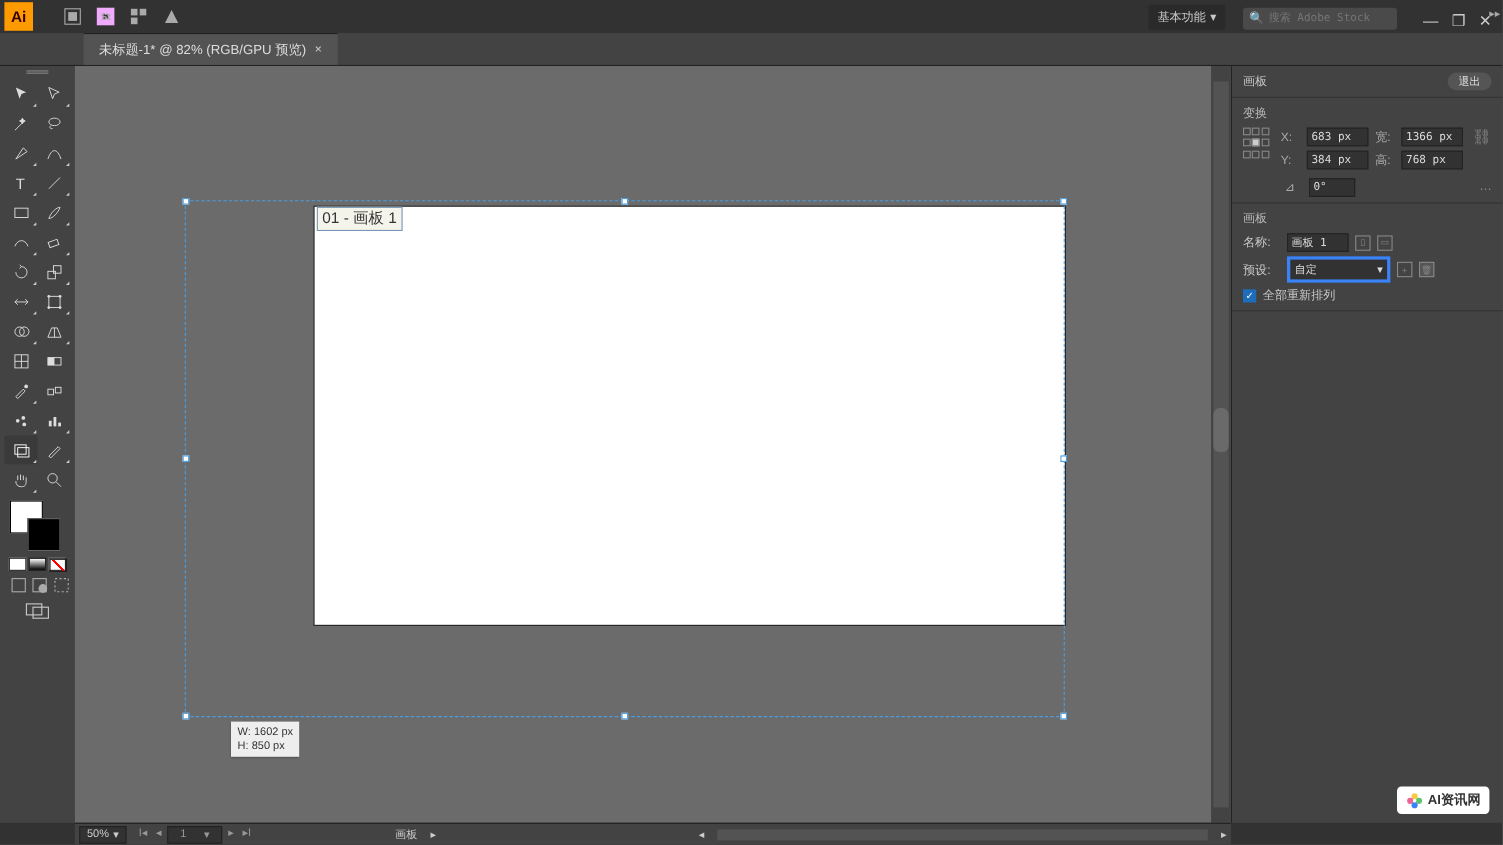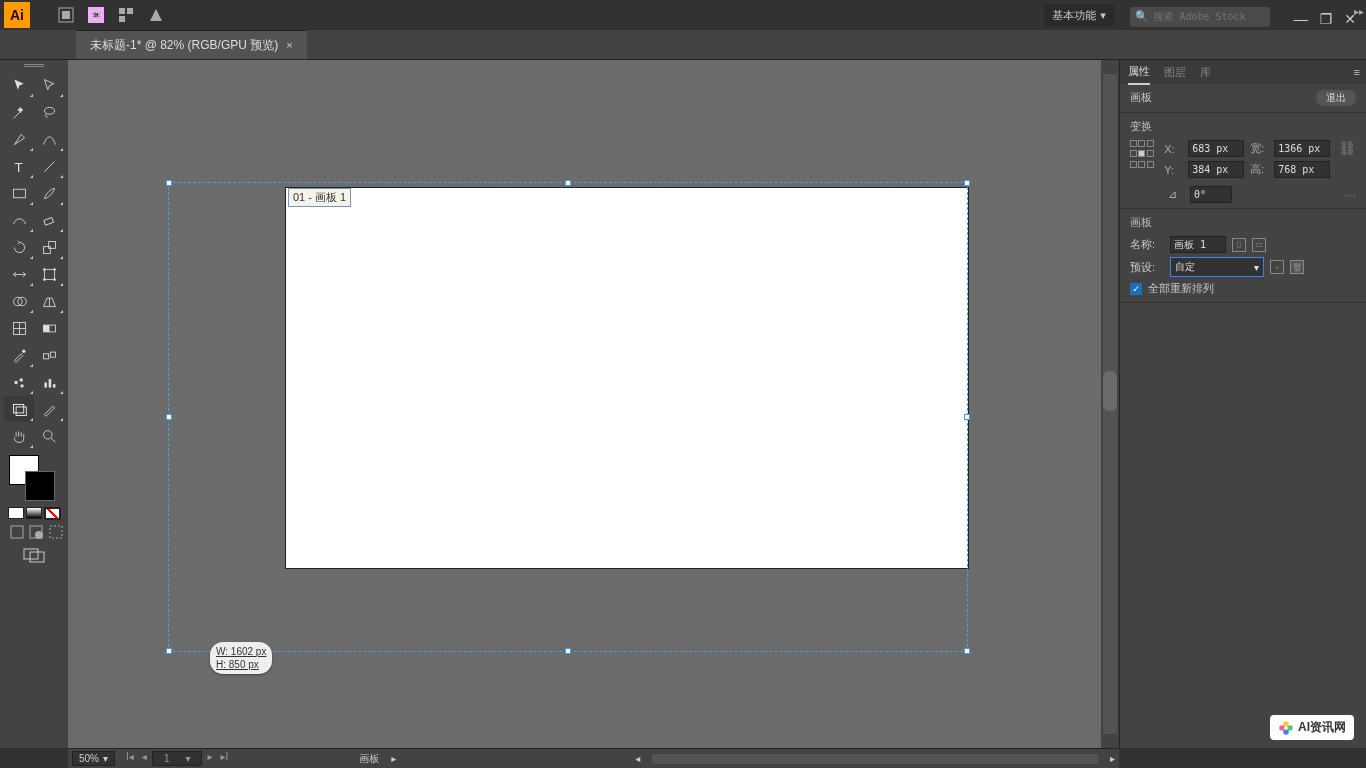--- a/index.html
+++ b/index.html
@@ -28,37 +28,37 @@
 .swatches { margin-top: 6px; width: 58px; position: relative; height: 48px; }
 .sw-f { position: absolute; left: 4px; top: 0; width: 30px; height: 30px; background: #fff; border: 1px solid #000; }
 .sw-b { position: absolute; left: 20px; top: 16px; width: 30px; height: 30px; background: #000; border: 1px solid #666; }
 .small-sw { width: 60px; display: flex; gap: 2px; margin-top: 4px; justify-content: center; }
 .small-sw div { width: 16px; height: 12px; border: 1px solid #222; }
 .mode-icons { width: 60px; display: flex; gap: 4px; margin-top: 6px; justify-content: flex-start; padding-left:6px; }
 .mode-icons div { width: 16px; height: 14px; }
 .screen-mode { margin-top: 8px; }
 .canvas-area { flex: 1; background: #6b6b6b; position: relative; overflow: hidden; }
 .artboard { position: absolute; left: 218px; top: 128px; width: 682px; height: 380px; background: #fff; box-shadow: 0 0 0 1px #222; }
-.artboard-label { position: absolute; left: 220px; top: 128px; background: #f4f4ea; color: #333; font-size: 11px; padding: 1px 4px; border: 1px solid #7896b8; }
+.artboard-label { position: absolute; left: 220px; top: 128px; background: #f4f4ea; color: #333; font-size: 14px; padding: 1px 4px; border: 1px solid #7896b8; }
 .selection-box { position: absolute; left: 100px; top: 122px; width: 800px; height: 470px; border: 1px dashed #4b9de2; }
 .sel-handle { position: absolute; width: 6px; height: 6px; background: #fff; border: 1px solid #4b9de2; }
-.dim-tip { position: absolute; left: 142px; top: 582px; background: #eee; color: #333; font-size: 10px; padding: 3px 6px; border-radius: 13px; box-shadow: 0 1px 2px rgba(0,0,0,.4); line-height: 1.3; text-decoration: underline; }
+.dim-tip { position: absolute; left: 142px; top: 596px; background: #eee; color: #333; font-size: 10px; padding: 3px 6px; border-radius: 0; box-shadow: 0 1px 2px rgba(0,0,0,.4); line-height: 1.3; }
 .right-panels { width: 247px; background: #434343; border-left: 1px solid #222; display: flex; flex-direction: column; }
 .right-tabs { background: #3a3a3a; height: 24px; display: flex; align-items: center; padding-left: 8px; gap: 14px; font-size: 11px; position: relative; }
 .right-tabs .tabp { color:#888; }
 .right-tabs .tabp.active { color: #ddd; border-bottom: 2px solid #ccc; padding-bottom: 4px; margin-bottom:-4px;}
 .panel-sec { padding: 6px 10px; border-bottom: 1px solid #333; }
 .panel-title { color: #bbb; font-size: 11px; margin-bottom: 6px; }
 .exit-btn { float: right; background: #555; border-radius: 10px; padding: 1px 10px; font-size: 10px; color: #ddd; font-family: Liberation Serif, serif; }
 .prop-row { display: flex; align-items: center; gap: 6px; margin-bottom: 4px; }
 .prop-row label { width: 18px; font-size: 11px; color: #aaa; }
 .prop-row input, .val-box { width: 56px; background: #323232; border: 1px solid #222; color: #ddd; font-size: 10px; padding: 2px 3px; font-family: monospace; }
 .prop-grid-icon { width: 30px; height: 30px; display: grid; grid-template: repeat(3,1fr)/repeat(3,1fr); gap: 1px; margin-right: 4px; }
 .prop-grid-icon div { border: 1px solid #888; width: 7px; height: 7px; }
-.wide-input { width: 94px; background: #323232; border: 1px solid #3b82f6; color: #ddd; font-size: 10px; padding: 2px 4px; }
+.wide-input { width: 94px; background: #323232; border: 3px solid #3b82f6; color: #ddd; font-size: 10px; padding: 2px 4px; }
 .chk { display: flex; align-items: center; gap: 6px; margin-top: 4px; }
 .chk .box { width: 12px; height: 12px; background: #1e6dbb; display: flex; align-items: center; justify-content: center; color: #fff; font-size: 9px; }
 .btn { background: #555; border-radius: 12px; padding: 3px 20px; font-size: 11px; color: #ddd; }
 .btn.disabled { color: #666; background: #444; }
 .btn-row { display: flex; gap: 10px; margin-top: 6px; }
 .statusbar { position: absolute; bottom: 0; left: 68px; right: 247px; height: 20px; background: #434343; display: flex; align-items: center; padding: 0 4px; gap: 8px; font-size: 10px; color: #ccc; border-top: 1px solid #222; }
 .statusbar .field { background: #323232; border: 1px solid #222; padding: 1px 6px; display: flex; align-items: center; gap: 4px; }
 .statusbar .nav { display: flex; gap: 2px; }
 .statusbar .nav span { padding: 0 3px; color: #999; }
 .vscroll { position: absolute; right: 247px; top: 60px; bottom: 20px; width: 18px; background: #434343; display:flex; flex-direction:column; }
@@ -353,26 +353,20 @@
       <div class="sel-handle" style="left:50%;bottom:-3px;margin-left:-3px"></div>
       <div class="sel-handle" style="right:-3px;bottom:-3px"></div>
     </div>
     <div class="dim-tip">
       <div>W: 1602 px</div>
       <div>H: 850 px</div>
     </div>
   </div>
 
   <div class="right-panels">
-    <div class="right-tabs">
-      <span class="tabp active">属性</span>
-      <span class="tabp">图层</span>
-      <span class="tabp">库</span>
-      <span style="position:absolute;right:6px;">≡</span>
-    </div>
 
     <div class="panel-sec">
       <span>画板</span>
       <span class="exit-btn">退出</span>
     </div>
 
     <div class="panel-sec">
       <div class="panel-title">变换</div>
       <div style="display:flex;align-items:flex-start;gap:6px;">
         <div class="prop-grid-icon">

